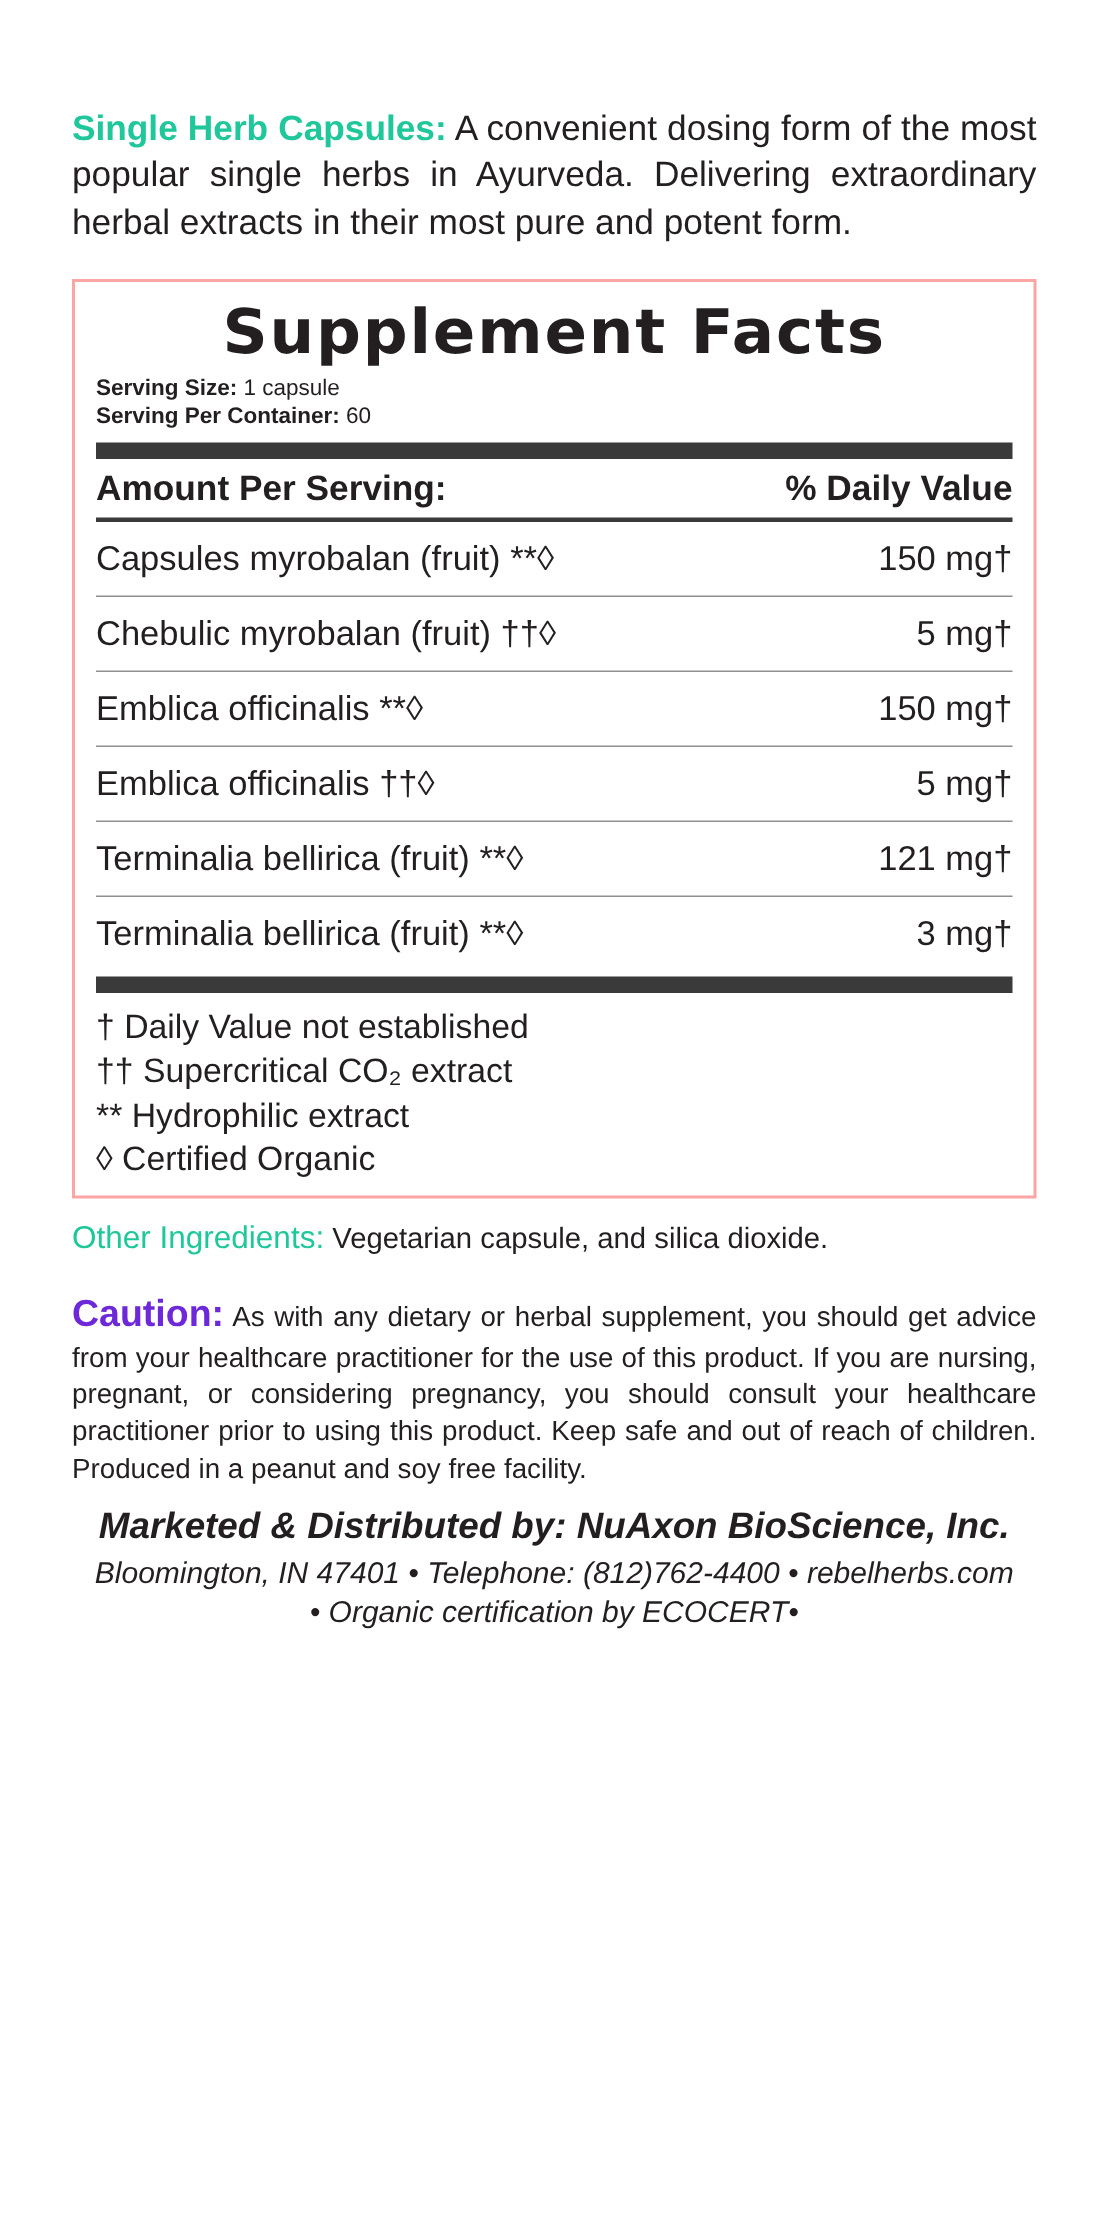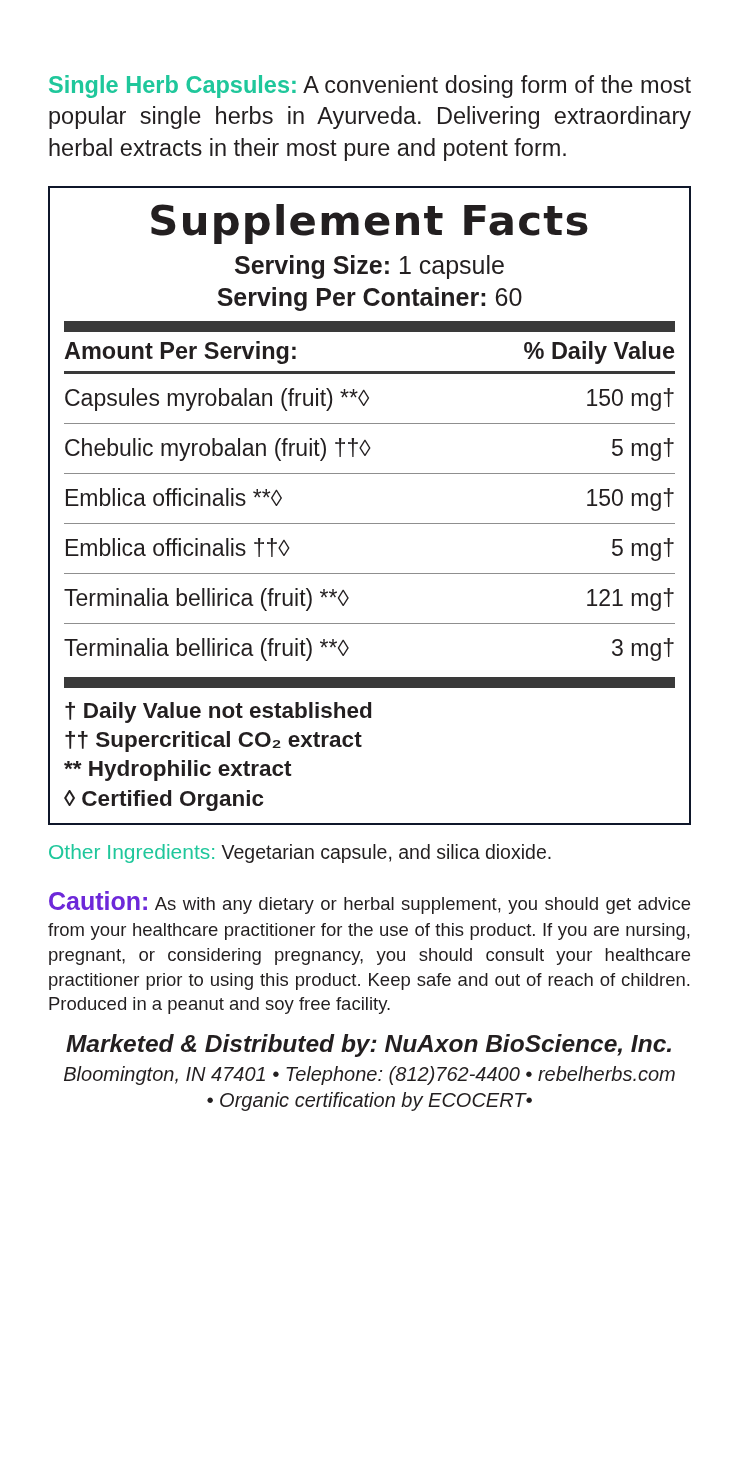--- a/index.html
+++ b/index.html
@@ -31,42 +31,41 @@
     color: #231f20;
     margin: 0 0 22px 0;
   }
   .intro-lead {
     color: #1fc79b;
     font-weight: bold;
   }
 
   
   .sf-panel {
-    border: 2px solid #0f172a;
+    border: 2px solid #fca5a5;
     box-sizing: border-box;
     padding: 8px 14px 10px 14px;
     margin-top: 8px;
   }
   .sf-title {
     font-family: "DejaVu Sans", sans-serif;
     font-weight: bold;
     font-size: 41px;
     letter-spacing: 1.2px;
     line-height: 1.05;
     text-align: center;
     margin: 4px 0 6px 0;
     white-space: nowrap;
     transform: scaleX(1.02);
     transform-origin: center;
   }
   .sf-serving {
-    font-size: 25px;
+    font-size: 15px;
     line-height: 1.28;
     margin: 0;
-    text-align: center;
   }
   .sf-serving b { font-weight: bold; }
 
   .rule-thick {
     height: 11px;
     background: #3a3a3a;
     margin: 8px 0 0 0;
   }
   .rule-thick.bottom { margin: 4px 0 6px 0; }
   .rule-med {
@@ -97,21 +96,21 @@
     padding: 11px 0 11px 0;
   }
   .sf-row .name { padding-right: 10px; }
   .sf-row .amt { white-space: nowrap; }
 
   .sf-foot {
     font-size: 22.5px;
     line-height: 1.30;
     padding-top: 2px;
   }
-  .sf-foot div { white-space: nowrap; font-weight: bold; }
+  .sf-foot div { white-space: nowrap; }
 
   
   .other {
     font-size: 19.5px;
     margin: 13px 0 0 0;
     line-height: 1.3;
   }
   .other .lead {
     color: #1fc79b;
     font-weight: normal;

